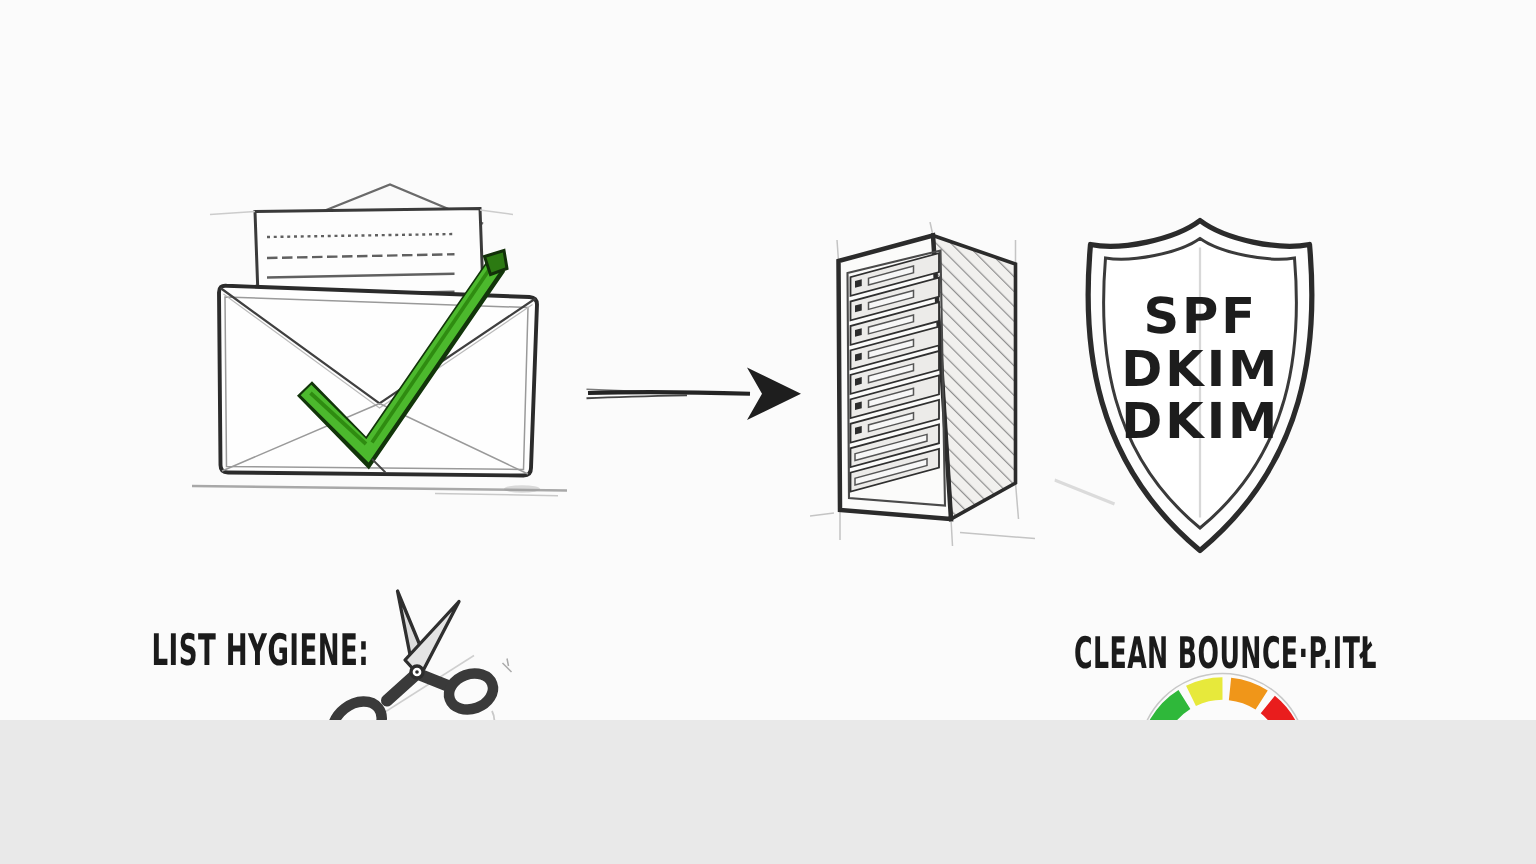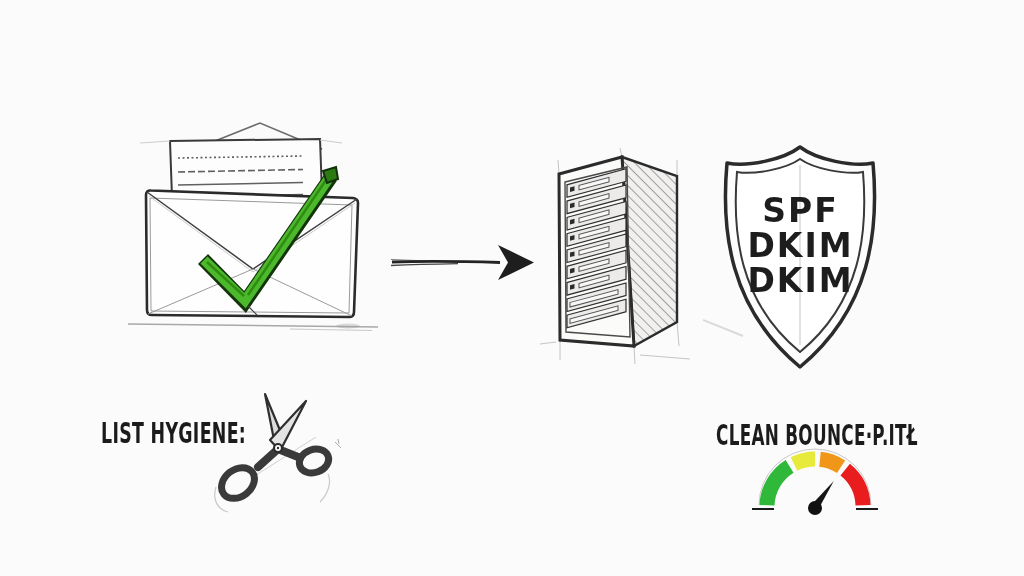--- a/index.html
+++ b/index.html
@@ -1,17 +1,17 @@
 <!DOCTYPE html>
 <html><head>
 <meta charset="utf-8">
 <style>
   html,body{margin:0;padding:0;background:#e9e9e9;}
   .stage{
-    position:relative;width:1024px;height:576px;background:#fbfbfb;
+    position:relative;width:1024px;height:480px;background:#fbfbfb;
     overflow:hidden;font-family:"DejaVu Sans", sans-serif;color:#1c1c1c;
   }
   .abs{position:absolute;}
   .hand-label{
     font-weight:bold;color:#1b1b1b;white-space:nowrap;
     transform-origin:left top;display:inline-block;
   }
   .label-list{left:101px;top:416px;font-size:29px;letter-spacing:.5px;transform:scaleX(.60);}
   .label-bounce{left:716px;top:418px;font-size:29px;letter-spacing:.5px;transform:scaleX(.58);}
   .shield-text{

